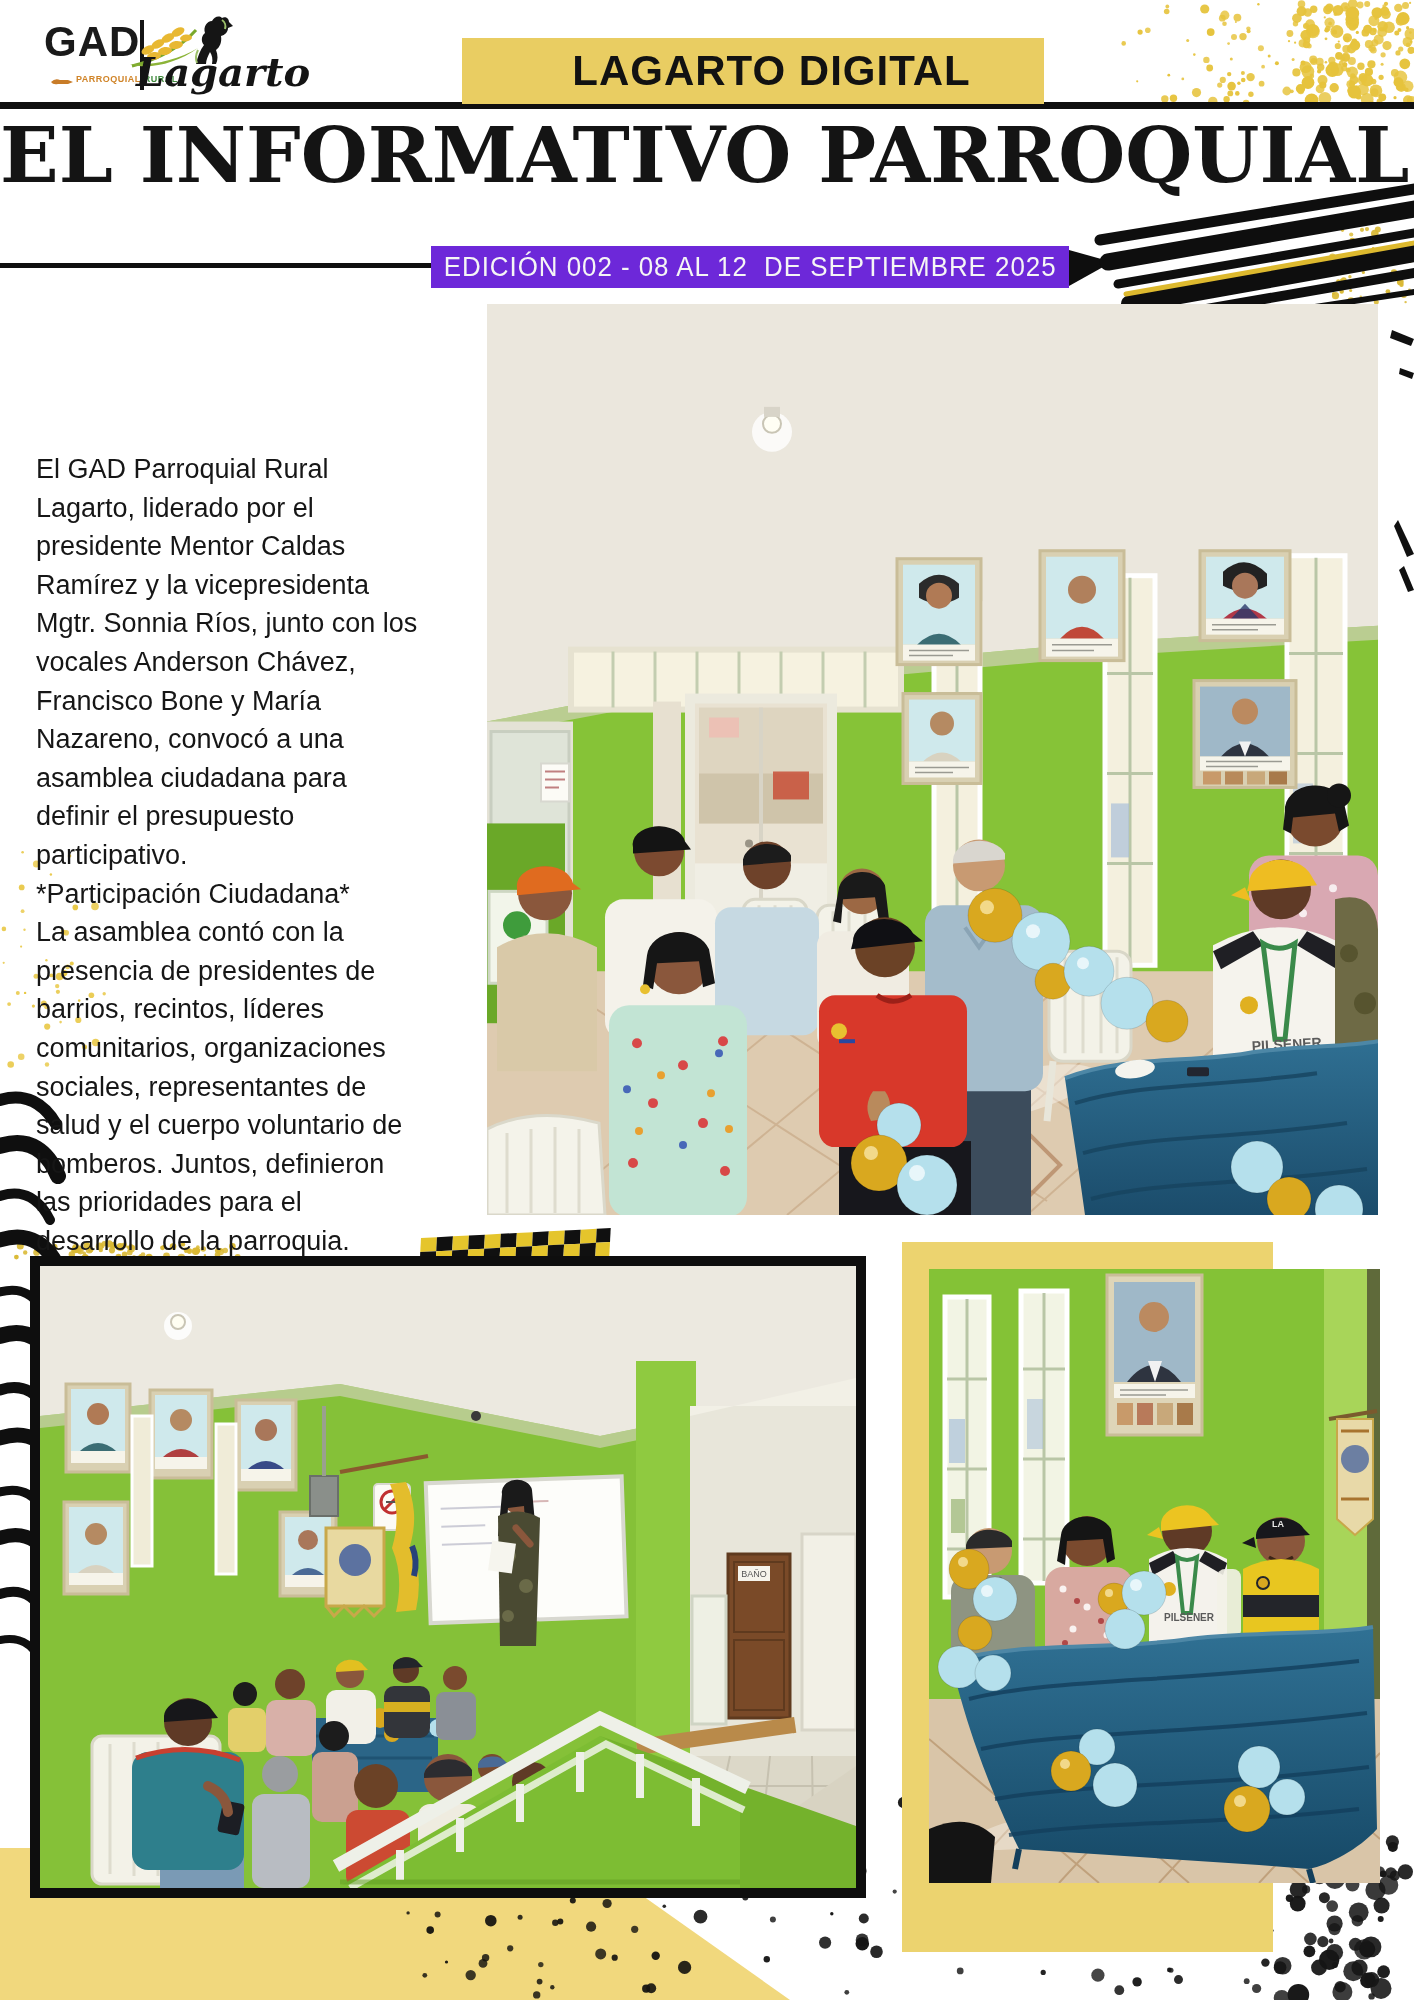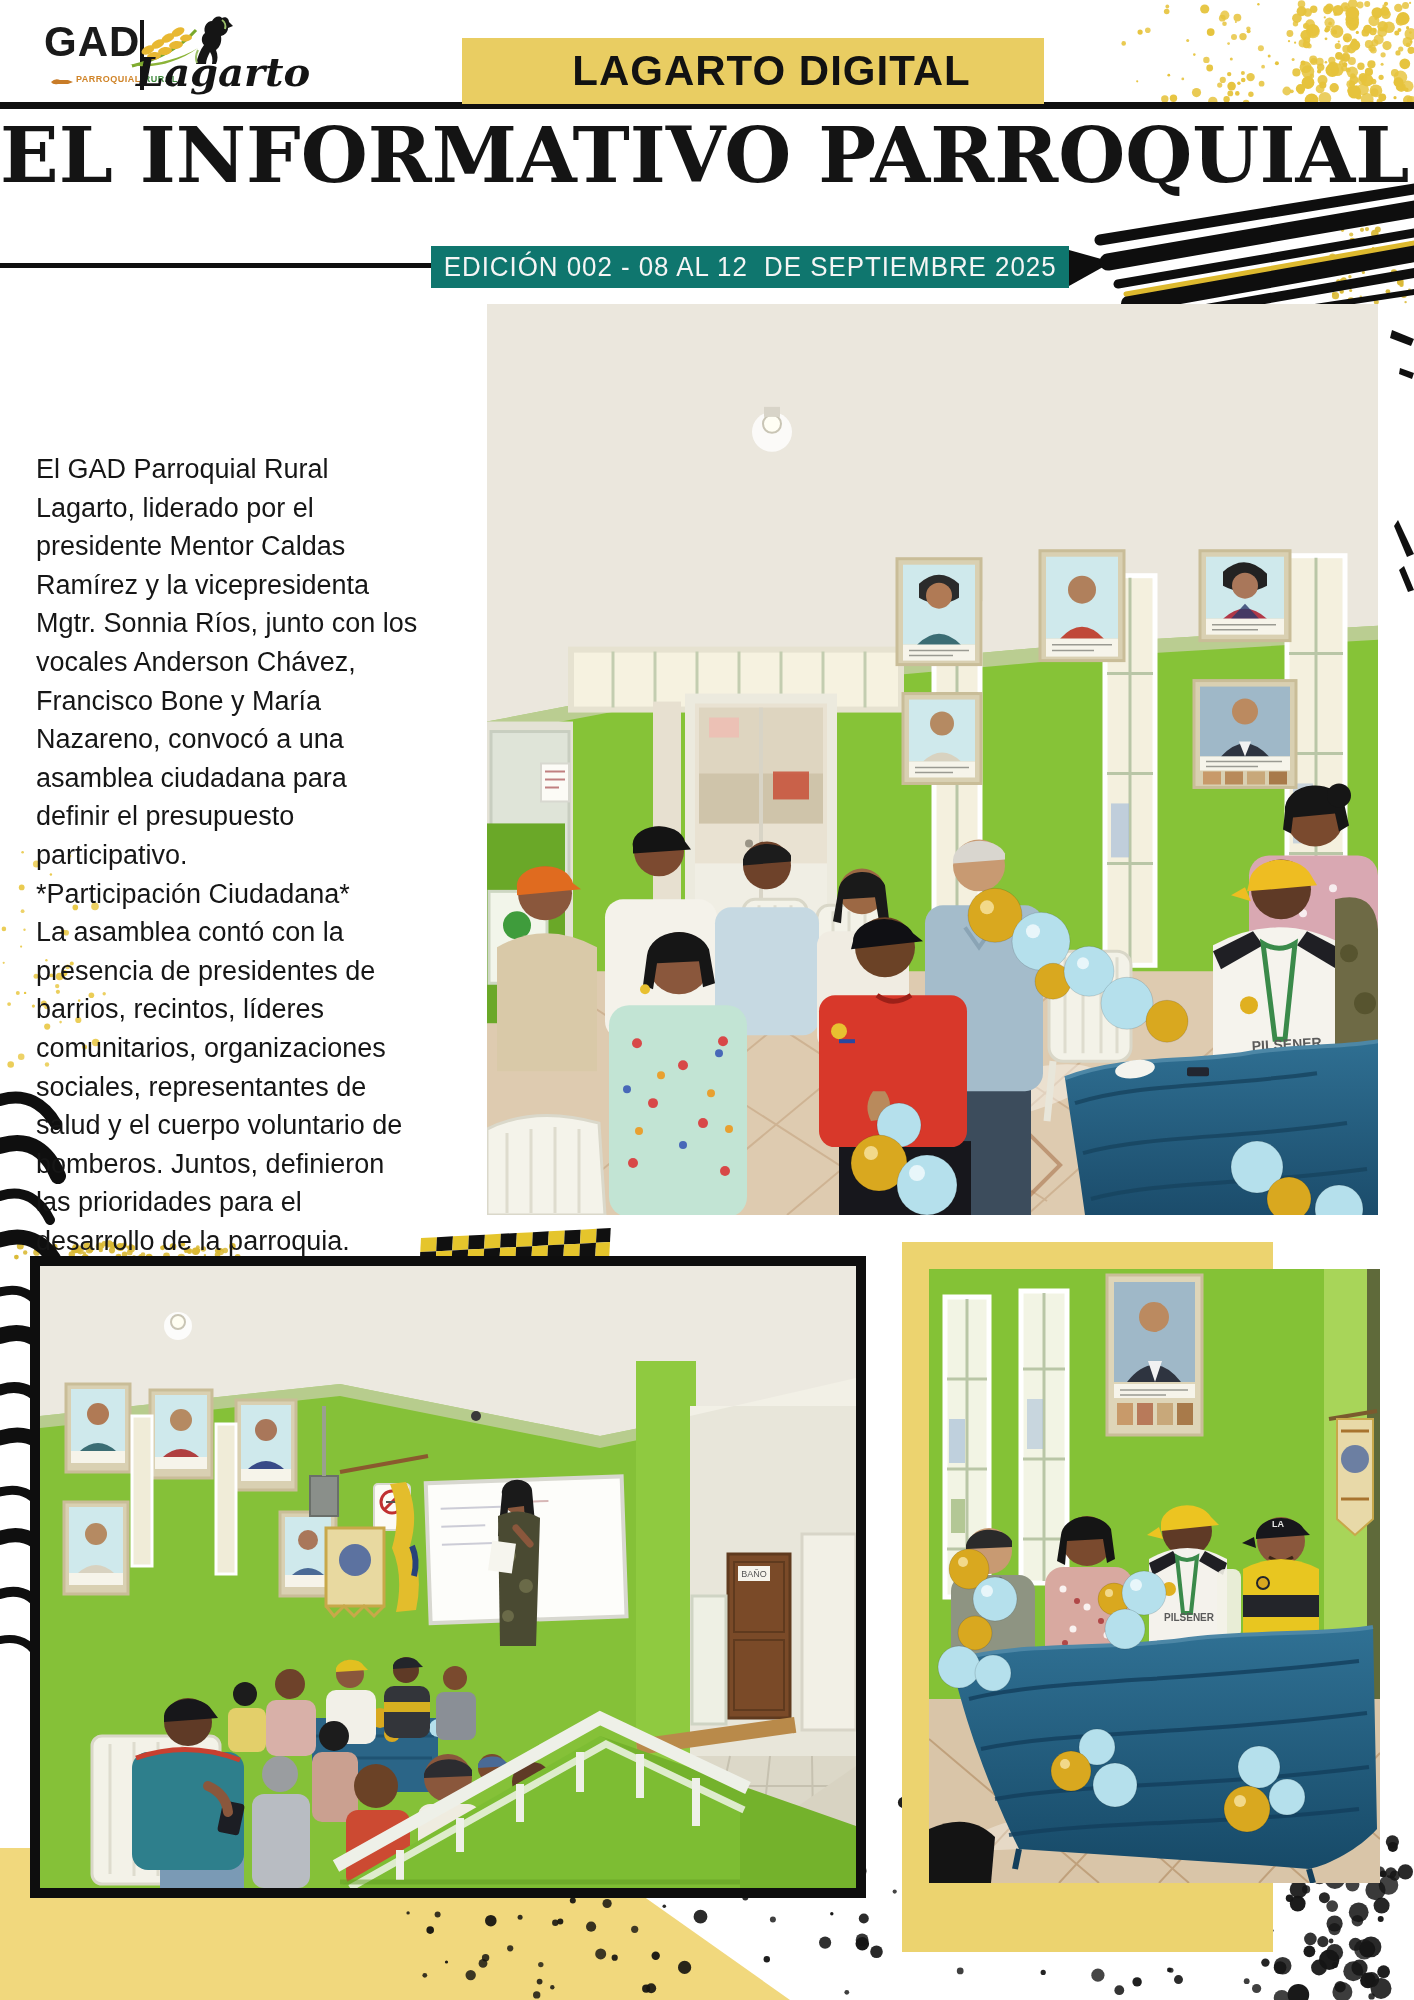--- a/index.html
+++ b/index.html
@@ -10,21 +10,21 @@
 
   
   .topline{position:absolute;left:0;top:102px;width:1414px;height:7px;background:#0f0f0f;}
   .yellow-banner{position:absolute;left:462px;top:38px;width:545px;height:66px;background:#e9cd62;
         display:flex;align-items:center;justify-content:center;padding-left:37px;}
   .yellow-banner span{font-size:42px;font-weight:bold;color:#121212;letter-spacing:1px;}
   .page-title{position:absolute;left:0;top:110px;width:1255px;text-align:center;
         font-family:"DejaVu Serif","Liberation Serif",serif;font-weight:bold;
         font-size:77px;color:#141414;letter-spacing:0px;white-space:nowrap;}
   .edition-rule{position:absolute;left:0;top:263px;width:432px;height:5px;background:#0f0f0f;}
-  .edition-banner{position:absolute;left:431px;top:246px;width:638px;height:42px;background:#0f766e;
+  .edition-banner{position:absolute;left:431px;top:246px;width:638px;height:42px;background:#6d28d9;
         display:flex;align-items:center;justify-content:center;}
   .edition-banner span{color:#f5f5f5;font-size:27px;letter-spacing:1px;white-space:pre;
         transform:scaleX(.96);}
 
   
   .logo{position:absolute;left:40px;top:4px;width:260px;height:100px;}
   .logo .gad{position:absolute;left:4px;top:14px;font-size:42px;font-weight:bold;color:#1a1a1a;letter-spacing:1px;}
   .logo .sub{position:absolute;left:36px;top:70px;font-size:9px;font-weight:bold;color:#d08428;letter-spacing:.5px;}
   .logo .sub b{color:#3f8a3c;}
   .logo .divider{position:absolute;left:100px;top:16px;width:4px;height:70px;background:#141414;}

